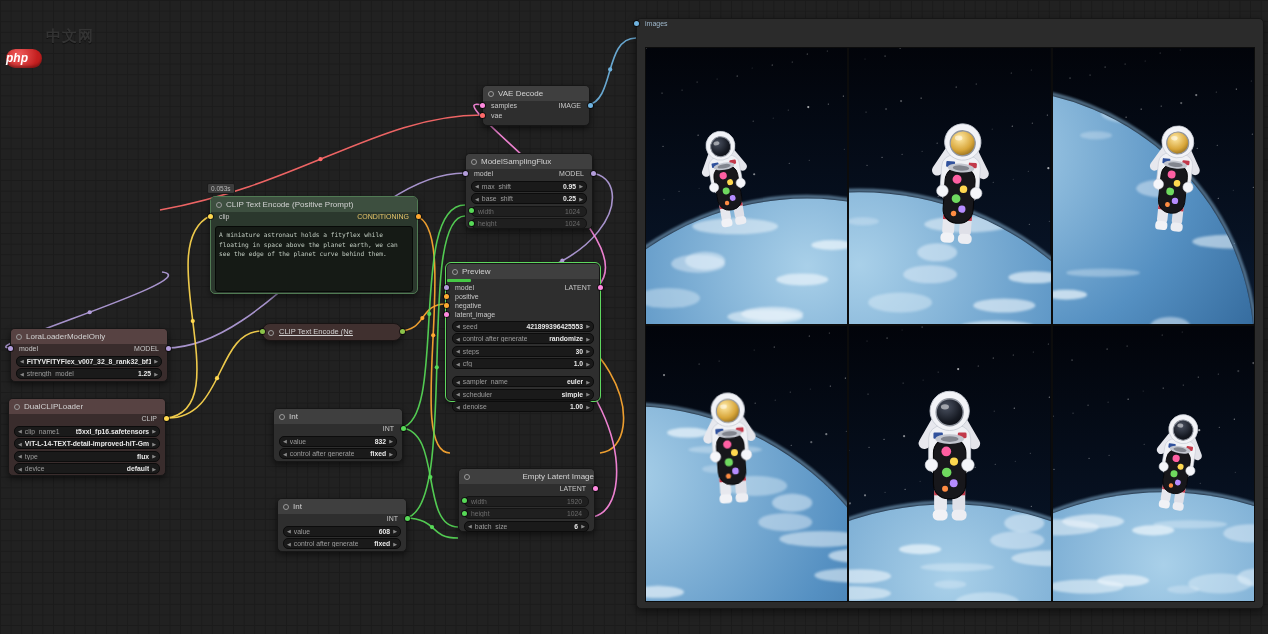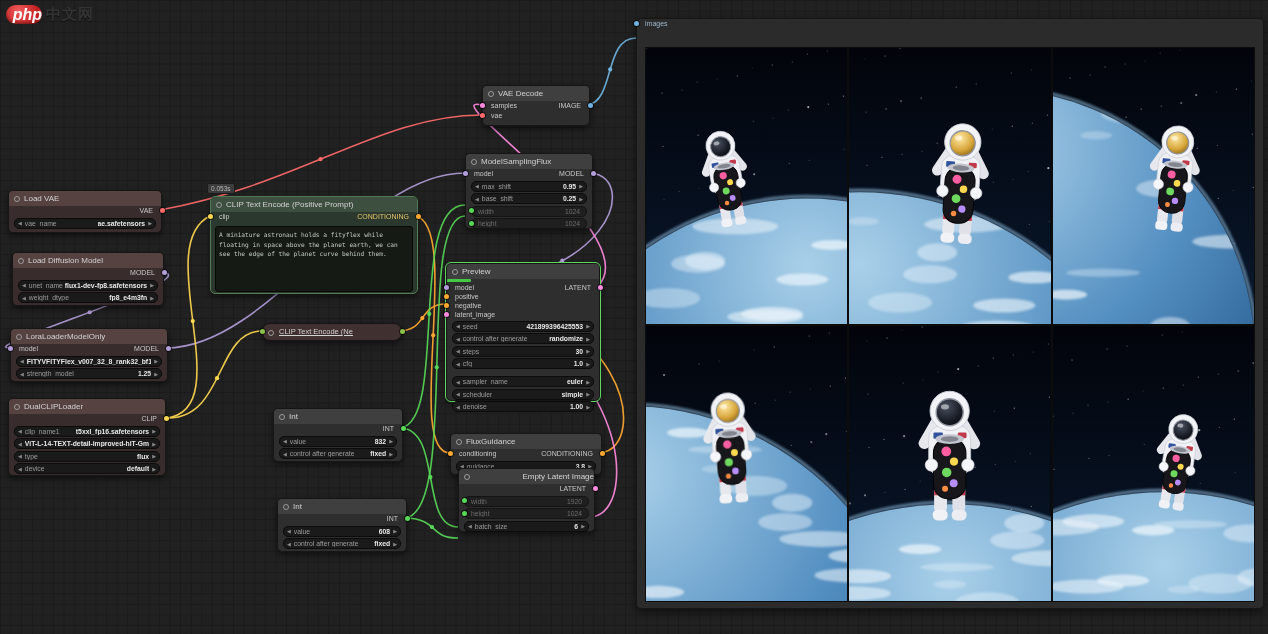--- a/index.html
+++ b/index.html
@@ -49,22 +49,22 @@
   #preview-node{position:absolute;z-index:2;left:636px;top:18px;width:626px;height:589px;background:#2b2b2b;
     border:1px solid #161616;border-radius:5px;box-shadow:0 3px 8px rgba(0,0,0,.55);}
   #preview-node .hd{background:#3a3a3a;}
   .pv-grid{position:absolute;left:8px;top:28px;width:610px;height:555px;background:#0c0c0c;
     display:grid;grid-template-columns:1fr 1fr 1fr;grid-template-rows:1fr 1fr;gap:2px;padding:1px;box-sizing:border-box;}
   .pv-cell{position:relative;overflow:hidden;background:#05070c;}
   .pv-cell svg{display:block;width:100%;height:100%;}
   
   #logo{position:absolute;left:6px;top:5px;z-index:3;display:flex;align-items:center;gap:4px;}
   #logo .oval{width:36px;height:19px;border-radius:10px;background:radial-gradient(circle at 35% 30%,#f05c5c,#c41f1f 70%);
-    color:#fff;font-size:16px;font-weight:bold;font-style:italic;text-align:right;line-height:19px;
-    box-shadow:inset 0 -2px 3px rgba(0,0,0,.35);}
+    color:#fff;font-size:12px;font-weight:bold;font-style:italic;text-align:left;line-height:19px;
+    box-shadow:inset 0 -2px 3px rgba(0,0,0,.35);margin-top:44px;}
   #logo .zh{font-size:15px;font-weight:bold;color:#333333;letter-spacing:1px;text-shadow:0 1px 0 #111;}
 </style>
 </head>
 <body>
 
 <div id="canvas">
 
   <svg id="wires">
     <path d="M160,210 C 300,185 380,115 482,115" stroke="#ff6a6a"></path>
     <path d="M162,272 C 210,278 -28,348 10,348" stroke="#b39ddb"></path>
@@ -98,47 +98,21 @@
       <circle cx="430.4105224609375" cy="477.05352783203125" r="2.1" fill="#57d957"></circle>
       <circle cx="436.8085021972656" cy="367.3633728027344" r="2.1" fill="#57d957"></circle>
       <circle cx="432.01434326171875" cy="527.1017456054688" r="2.1" fill="#57d957"></circle>
     </svg>
 
   <div id="logo">
     <div class="oval">php</div>
     <div class="zh">中文网</div>
   </div>
 
-  <div class="node maroon" style="left:8px;top:190px;width:152px;height:41px;">
-    <div class="hd"><span class="cdot"></span><span>Load VAE</span></div>
-    <div class="row">
-      <span class="out">VAE</span>
-      <span class="dot r" style="background: rgb(255, 106, 106);"></span>
-    </div>
-    <div class="pill">
-      <span class="lbl">vae_name</span>
-      <span class="val">ae.safetensors</span>
-    </div>
-  </div>
-
-  <div class="node maroon" style="left:12px;top:252px;width:150px;height:52px;">
-    <div class="hd"><span class="cdot"></span><span>Load Diffusion Model</span></div>
-    <div class="row">
-      <span class="out">MODEL</span>
-      <span class="dot r" style="background: rgb(179, 157, 219);"></span>
-    </div>
-    <div class="pill">
-      <span class="lbl">unet_name</span>
-      <span class="val">flux1-dev-fp8.safetensors</span>
-    </div>
-    <div class="pill">
-      <span class="lbl">weight_dtype</span>
-      <span class="val">fp8_e4m3fn</span>
-    </div>
-  </div>
+
 
   <div class="node maroon" style="left:10px;top:328px;width:156px;height:52px;">
     <div class="hd"><span class="cdot"></span><span>LoraLoaderModelOnly</span></div>
     <div class="row">
       <span class="dot l" style="background: rgb(179, 157, 219);"></span>
       <span class="in">model</span>
       <span class="out">MODEL</span>
       <span class="dot r" style="background: rgb(179, 157, 219);"></span>
     </div>
     <div class="pill">
@@ -314,33 +288,20 @@
     <div class="pill">
       <span class="lbl">scheduler</span>
       <span class="val">simple</span>
     </div>
     <div class="pill">
       <span class="lbl">denoise</span>
       <span class="val">1.00</span>
     </div>
   </div>
 
-  <div class="node" style="left:450px;top:433px;width:150px;height:40px;">
-    <div class="hd"><span class="cdot"></span><span>FluxGuidance</span></div>
-    <div class="row">
-      <span class="dot l" style="background: rgb(255, 169, 49);"></span>
-      <span class="in">conditioning</span>
-      <span class="out">CONDITIONING</span>
-      <span class="dot r" style="background: rgb(255, 169, 49);"></span>
-    </div>
-    <div class="pill">
-      <span class="lbl">guidance</span>
-      <span class="val">3.8</span>
-    </div>
-  </div>
 
   <div class="node" style="left:458px;top:468px;width:135px;height:62px;text-align:right;">
     <div class="hd"><span class="cdot"></span><span>Empty Latent Image</span></div>
     <div class="row">
       <span class="out">LATENT</span>
       <span class="dot r" style="background: rgb(255, 138, 224);"></span>
     </div>
     <div class="pill dim">
       <span class="dot l" style="top: 1.5px; background: rgb(87, 217, 87);"></span>
       <span class="lbl">width</span>

